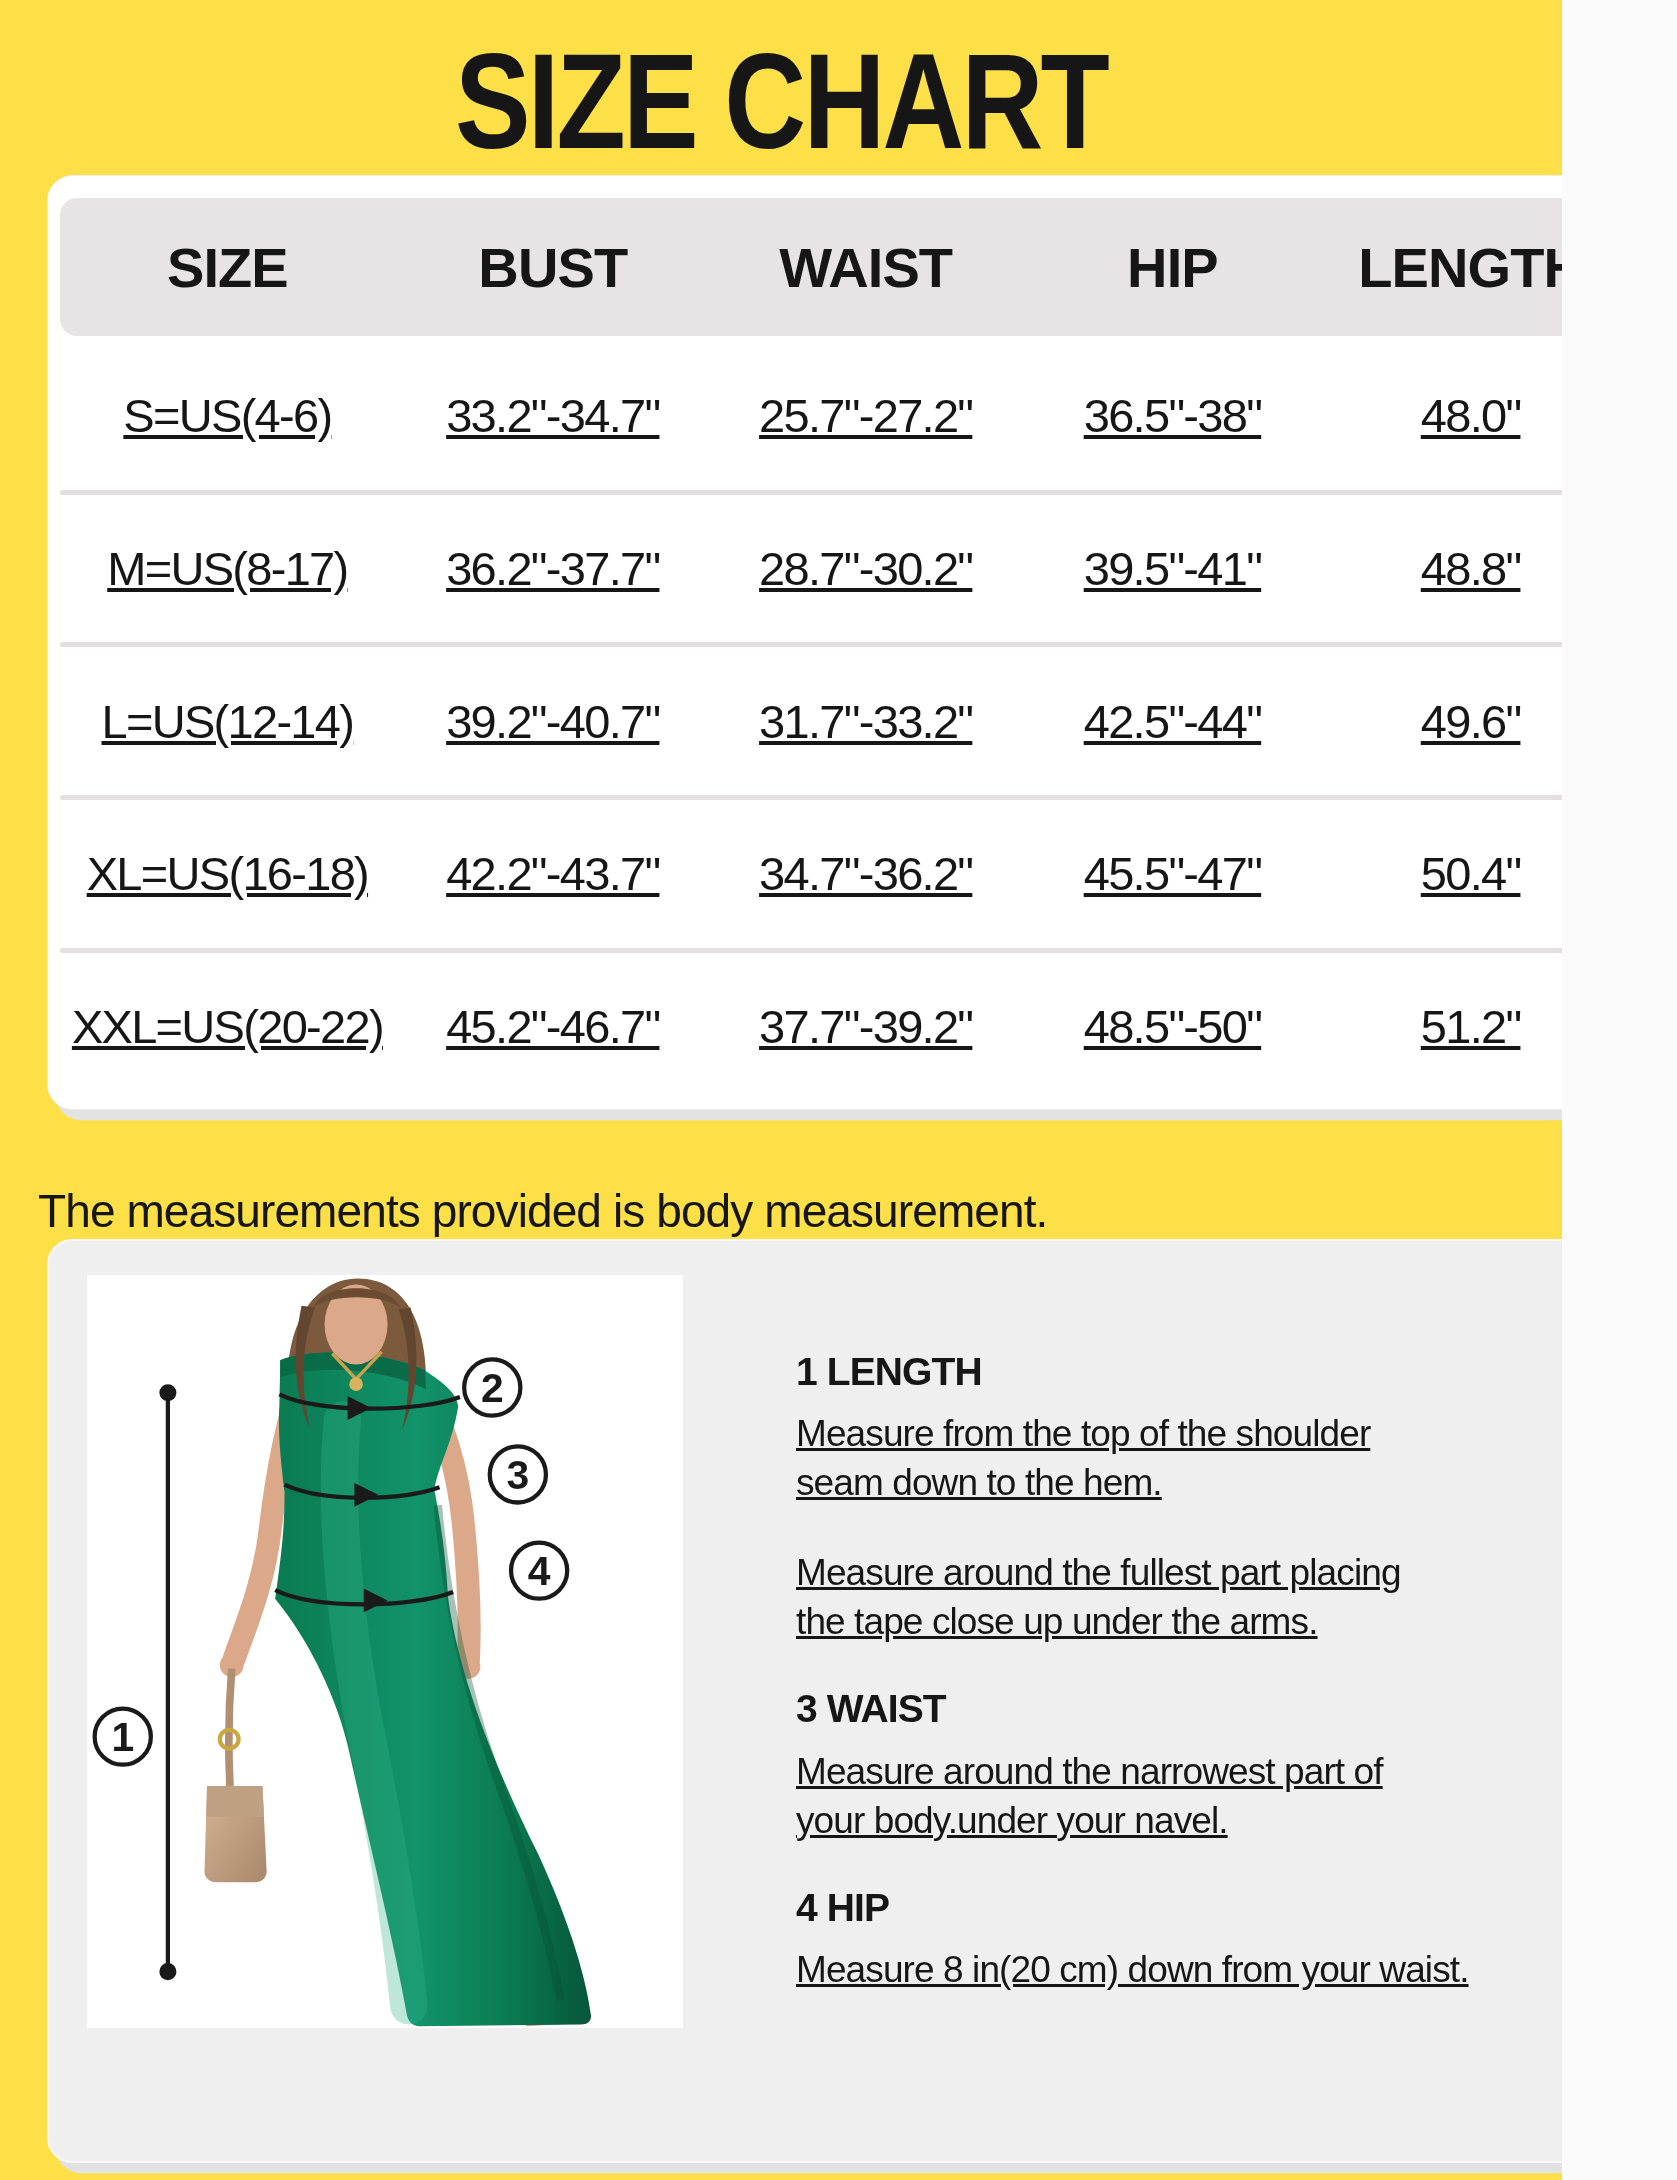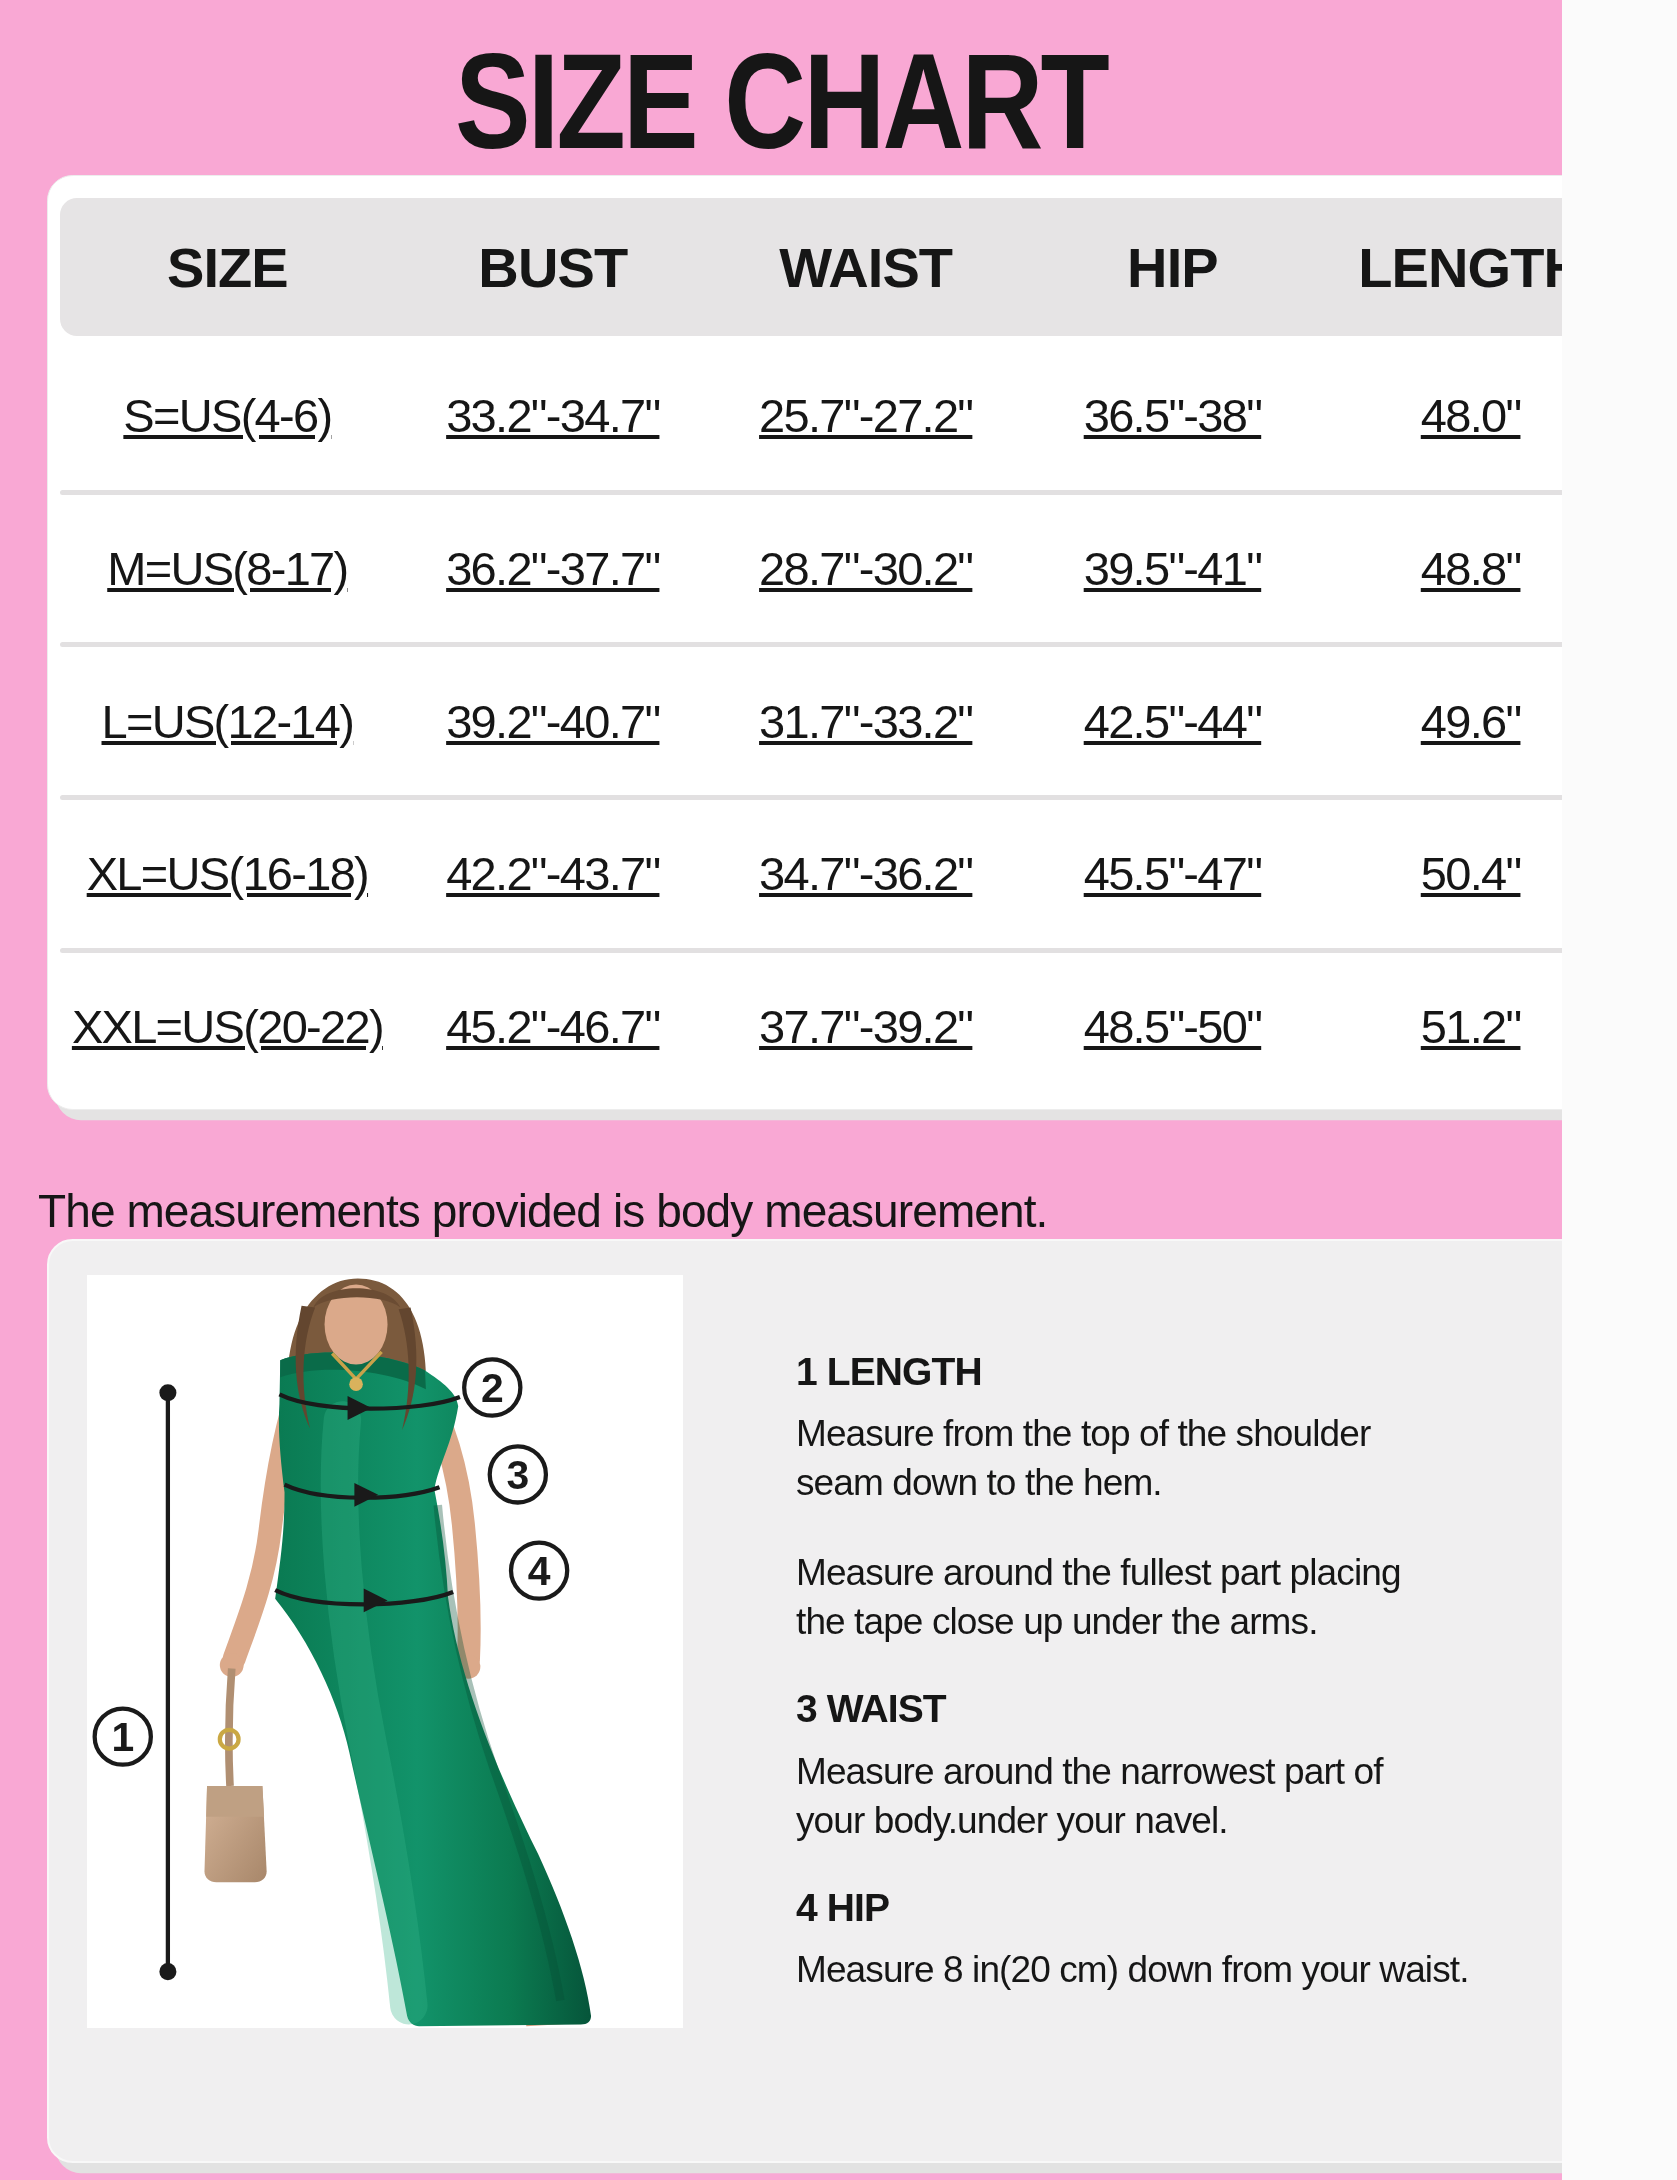--- a/index.html
+++ b/index.html
@@ -1,17 +1,17 @@
 <!DOCTYPE html>
 <html style="font-size:13.6px"><head>
 <meta charset="utf-8">
 <style>
   html,body{margin:0;padding:0;}
   body{background:#fbfbfb;font-family:"Liberation Sans",sans-serif;color:#161616;}
-  .page{position:relative;width:1562px;height:2181px;background:#f9a8d4;overflow:hidden;}
+  .page{position:relative;width:1562px;height:2181px;background:#fde047;overflow:hidden;}
 
   
   .title{position:absolute;top:24px;left:0;width:100%;text-align:center;
     font-size:135px;font-weight:bold;letter-spacing:-3.4px;
     transform:scaleX(0.84);transform-origin:center;white-space:nowrap;}
 
   
   .table-card{position:absolute;left:47px;top:175px;width:1583px;height:935px;
     background:#ffffff;border:1.7px solid #ededed;border-radius:25.6px;
     box-shadow:8.5px 10.2px 0 #e4e3e3;box-sizing:border-box;}
@@ -33,21 +33,21 @@
   
   .guide-card{position:absolute;left:47px;top:1239px;width:1595px;height:924px;
     background:#f0eff0;border:2.6px solid #f8f8f8;border-radius:25.6px;
     box-shadow:8.5px 10.2px 0 #e2e2e2;box-sizing:border-box;}
   .photo{position:absolute;left:38px;top:34px;width:596px;height:753px;background:#ffffff;}
   .photo svg{display:block;width:100%;height:100%;}
 
   .instructions{position:absolute;left:739px;top:109px;width:818px;}
   .inst{margin:0 0 41px 8px;}
   .inst-label{font-size:39px;font-weight:bold;letter-spacing:-0.9px;margin:0 0 15.3px 0;}
-  .inst-line{font-size:37px;letter-spacing:-0.9px;line-height:49px;}
+  .inst-line{font-size:37px;letter-spacing:-0.9px;line-height:49px;text-decoration:underline;}
 </style>
 </head>
 <body>
 
 <div class="page">
 
   <div class="title">SIZE CHART</div>
 
   <section class="table-card">
     <div class="thead">

